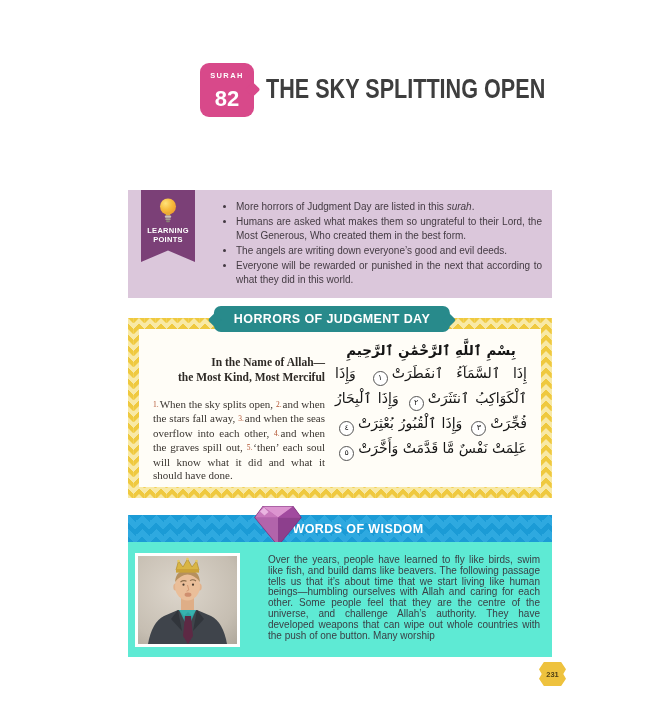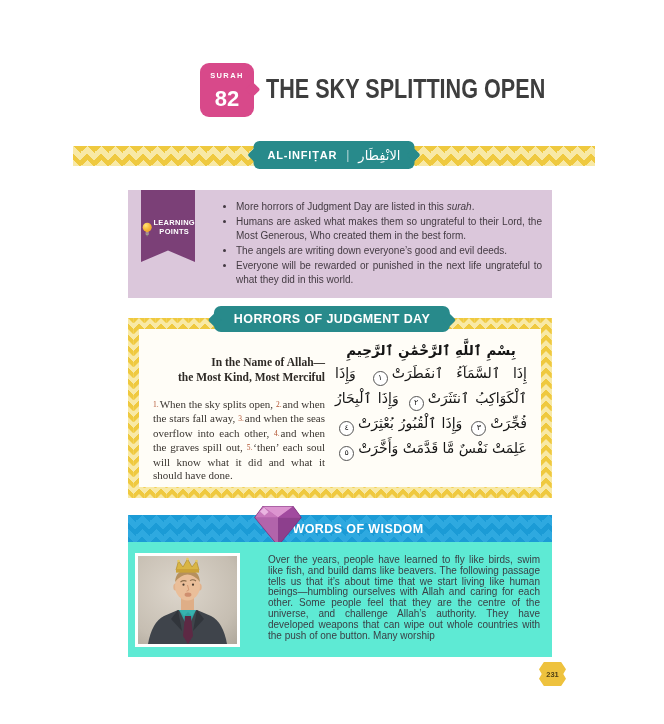--- a/index.html
+++ b/index.html
@@ -27,21 +27,21 @@
     background:#288a8b;transform:rotate(45deg);border-radius:2px;z-index:-1;top:9px;}
   .teal-banner::before{left:-4px;} .teal-banner::after{right:-4px;}
   .name-banner{position:absolute;left:50%;top:-5px;transform:translateX(-50%);height:28px;padding:0 14px;z-index:2;}
   .name-latin{font-size:11px;font-weight:bold;letter-spacing:0.8px;}
   .name-sep{margin:0 9px;opacity:0.65;font-size:12px;}
   .name-arabic{font-family:"DejaVu Sans",sans-serif;font-size:13px;}
 
   
   .learning{position:absolute;left:128px;top:190px;width:424px;height:108px;background:#dbc7db;}
   .ribbon{position:absolute;left:13px;top:0;width:54px;height:72px;background:#7b4077;
-    clip-path:polygon(0 0,100% 0,100% 100%,50% 84%,0 100%);display:flex;flex-direction:row;align-items:center;}
+    clip-path:polygon(0 0,100% 0,100% 100%,50% 84%,0 100%);display:flex;flex-direction:column;align-items:center;}
   .ribbon-label{margin-top:2px;font-size:7.5px;font-weight:bold;color:#fff;text-align:center;line-height:1.25;letter-spacing:0.3px;}
   .points{position:absolute;left:95px;top:10px;right:10px;margin:0;padding-left:13px;}
   .points li{font-size:10px;line-height:14px;color:#433a42;text-align:justify;margin-bottom:1px;}
   .points .em{font-style:italic;}
 
   
   .judgment-banner{position:absolute;left:50%;transform:translateX(-50%);top:306px;height:26px;
     padding:0 20px;font-size:12.5px;font-weight:bold;letter-spacing:0.4px;z-index:3;border-radius:7px;}
   .judgment{position:absolute;left:128px;top:318px;width:424px;height:180px;padding:11px;box-sizing:border-box;}
   .judgment.zz-yellow{background-size:11px 11px;background-position:5.5px 0,5.5px 0,0 0,0 0;}
@@ -82,27 +82,20 @@
 <body>
 
 <div class="page">
 
   <div class="surah-badge">
     <span class="surah-word">SURAH</span>
     <span class="surah-num">82</span>
   </div>
   <h1 class="surah-title">THE SKY SPLITTING OPEN</h1>
 
-  <div class="name-band zz-yellow">
-    <div class="name-banner teal-banner">
-      <span class="name-latin">AL-INFIṬAR</span>
-      <span class="name-sep">|</span>
-      <span class="name-arabic">الانْفِطَار</span>
-    </div>
-  </div>
 
   <section class="learning">
     <div class="ribbon">
       <svg width="22" height="27" viewBox="0 0 22 27" style="margin-top:7px;">
         <defs>
           <radialGradient id="bulbg" cx="35%" cy="30%" r="75%">
             <stop offset="0%" stop-color="#ffe27a"></stop>
               <stop offset="55%" stop-color="#f7bc3d"></stop>
               <stop offset="100%" stop-color="#ef9d2e"></stop>
           </radialGradient>
@@ -118,21 +111,21 @@
         <span>POINTS</span>
       </div>
     </div>
     <ul class="points">
   <li><span>More horrors of Judgment Day are listed in this </span><span class="em">surah</span><span>.</span></li>
 
   <li><span>Humans are asked what makes them so ungrateful to their Lord, the Most Generous, Who created them in the best form.</span><span class="em"></span><span></span></li>
 
   <li><span>The angels are writing down everyone’s good and evil deeds.</span><span class="em"></span><span></span></li>
 
-  <li><span>Everyone will be rewarded or punished in the next life ungrateful to what they did in this world.</span><span class="em"></span><span></span></li>
+  <li><span>Everyone will be rewarded or punished in the next that according to what they did in this world.</span><span class="em"></span><span></span></li>
 </ul>
   </section>
 
   <div class="judgment-banner teal-banner">HORRORS OF JUDGMENT DAY</div>
   <section class="judgment zz-yellow">
     <div class="judgment-inner">
       <div class="col-en">
         <h3>
           <span>In the Name of Allah—</span><br>
           <span>the Most Kind, Most Merciful</span>

